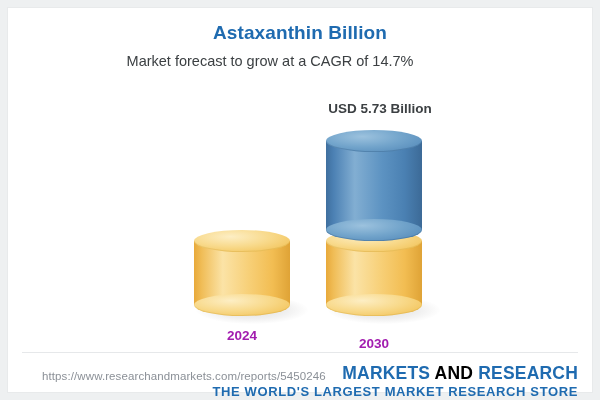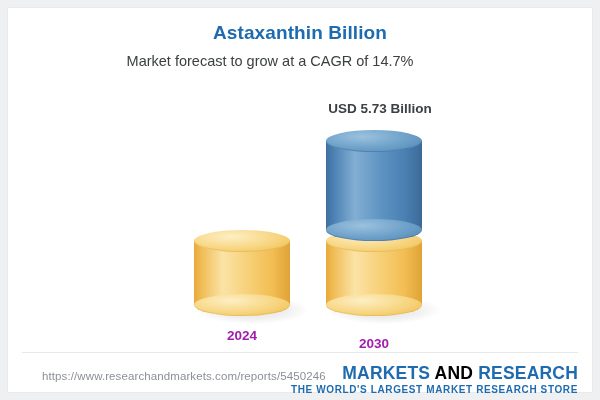--- a/index.html
+++ b/index.html
@@ -108,21 +108,21 @@
     position:absolute;right:14px;top:356px;
     text-align:right;
   }
   #logo .wordmark{
     font-size:17.5px;font-weight:bold;
     color:#1f6bb0;letter-spacing:.2px;
     line-height:1.05;
   }
   #logo .wordmark .and{color:#000000;}
   #logo .tagline{
-    font-size:10px;font-weight:bold;
+    font-size:13px;font-weight:bold;
     color:#1f6bb0;letter-spacing:.62px;
     margin-top:2px;
   }
 </style>
 </head>
 <body>
 
 <div id="card">
 
   <div id="title">Astaxanthin Billion</div>

